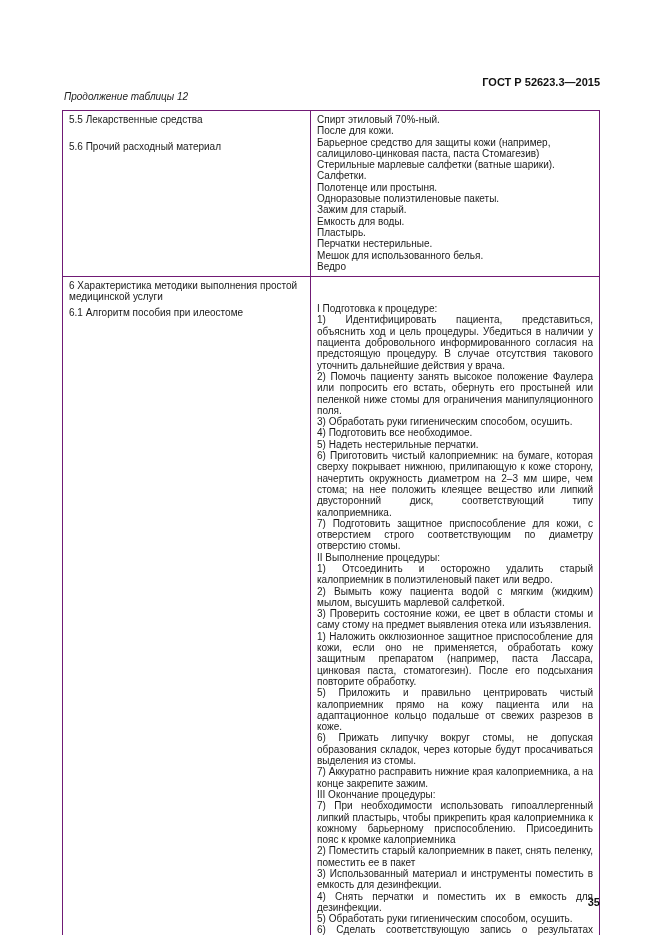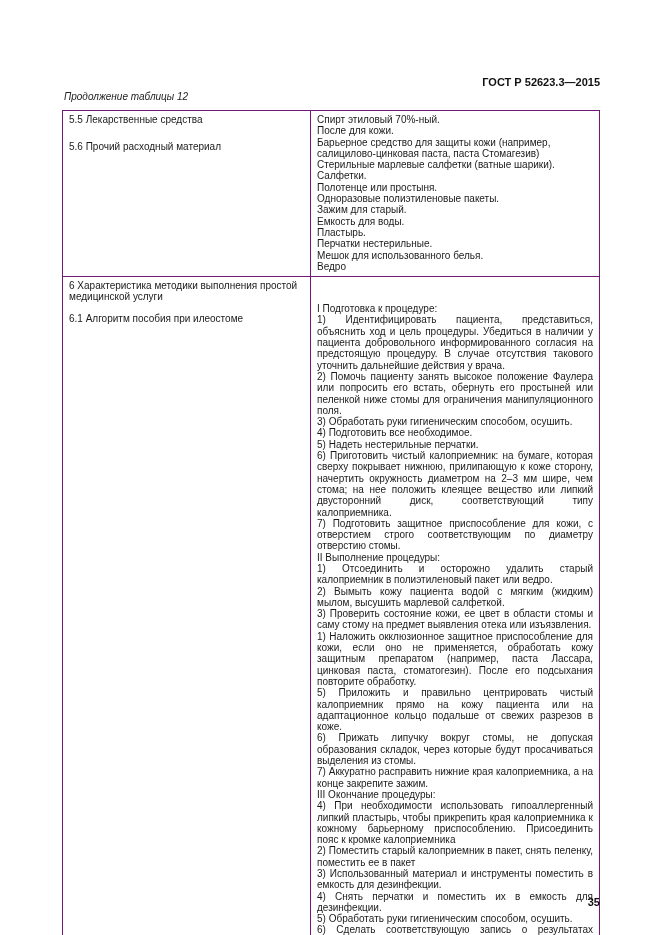--- a/index.html
+++ b/index.html
@@ -53,21 +53,21 @@
   }
   col.c-left { width: 248px; }
   .row1 td { height: 156px; }
   .item-56 { margin-top: 16px; }
   .supply-line { white-space: normal; }
   .cell-right2 { padding-top: 26px !important; }
   .cell-right2 p {
     margin: 0;
     text-align: justify;
   }
-  .left-heading { margin-bottom: 10px; }
+  .left-heading { margin-bottom: 4px; }
   .page-number {
     position: absolute;
     top: 896px;
     left: 0;
     width: 100%;
     text-align: right;
     font-size: 11px;
     font-weight: bold;
     color: #111;
   }
@@ -130,21 +130,21 @@
                 <p>7) Подготовить защитное приспособление для кожи, с отверстием строго соответствующим по диаметру отверстию стомы.</p>
                 <p>II Выполнение процедуры:</p>
                 <p>1) Отсоединить и осторожно удалить старый калоприемник в полиэтиленовый пакет или ведро.</p>
                 <p>2) Вымыть кожу пациента водой с мягким (жидким) мылом, высушить марлевой салфеткой.</p>
                 <p>3) Проверить состояние кожи, ее цвет в области стомы и саму стому на предмет выявления отека или изъязвления.</p>
                 <p>1) Наложить окклюзионное защитное приспособление для кожи, если оно не применяется, обработать кожу защитным препаратом (например, паста Лассара, цинковая паста, стоматогезин). После его подсыхания повторите обработку.</p>
                 <p>5) Приложить и правильно центрировать чистый калоприемник прямо на кожу пациента или на адаптационное кольцо подальше от свежих разрезов в коже.</p>
                 <p>6) Прижать липучку вокруг стомы, не допуская образования складок, через которые будут просачиваться выделения из стомы.</p>
                 <p>7) Аккуратно расправить нижние края калоприемника, а на конце закрепите зажим.</p>
                 <p>III Окончание процедуры:</p>
-                <p>4) При необходимости использовать гипоаллергенный липкий пластырь, чтобы прикрепить края калоприемника к кожному барьерному приспособлению. Присоединить пояс к кромке калоприемника</p>
+                <p>7) При необходимости использовать гипоаллергенный липкий пластырь, чтобы прикрепить края калоприемника к кожному барьерному приспособлению. Присоединить пояс к кромке калоприемника</p>
                 <p>2) Поместить старый калоприемник в пакет, снять пеленку, поместить ее в пакет</p>
                 <p>3) Использованный материал и инструменты поместить в емкость для дезинфекции.</p>
                 <p>4) Снять перчатки и поместить их в емкость для дезинфекции.</p>
                 <p>5) Обработать руки гигиеническим способом, осушить.</p>
                 <p>6) Сделать соответствующую запись о результатах выполнения в медицинской документации</p>
               </div>
         </td>
       </tr>
     </tbody>
       </table>

